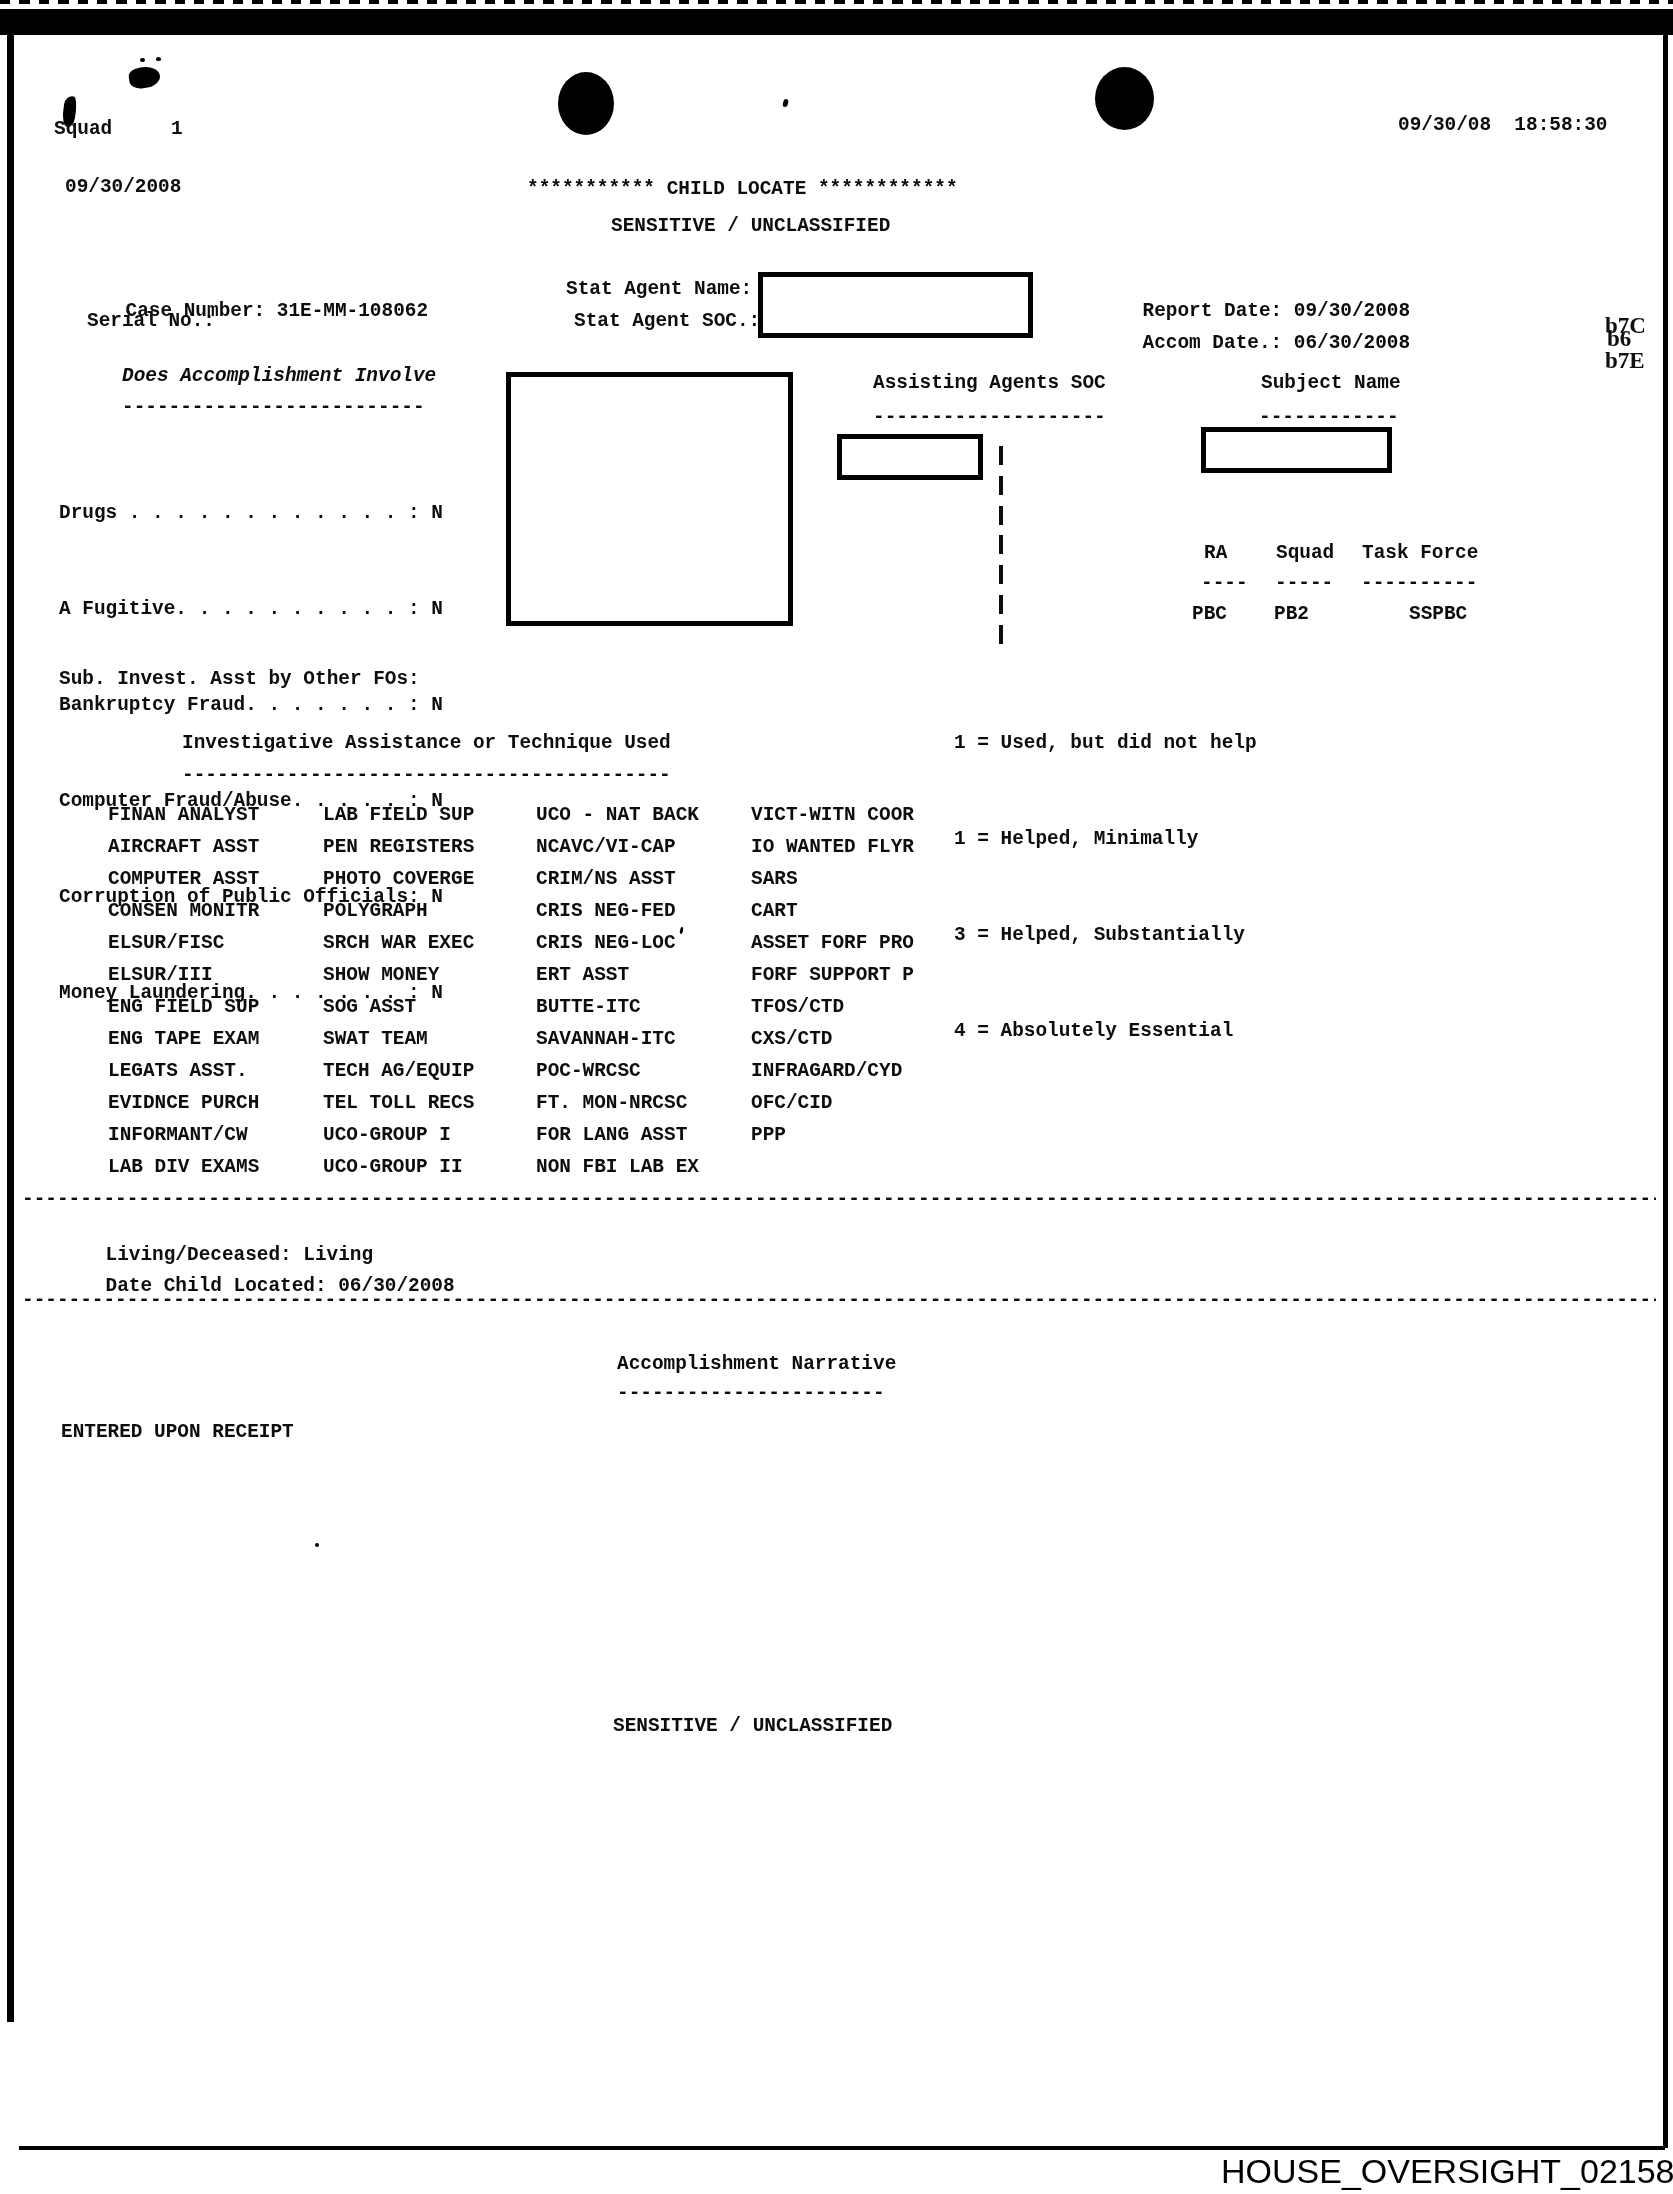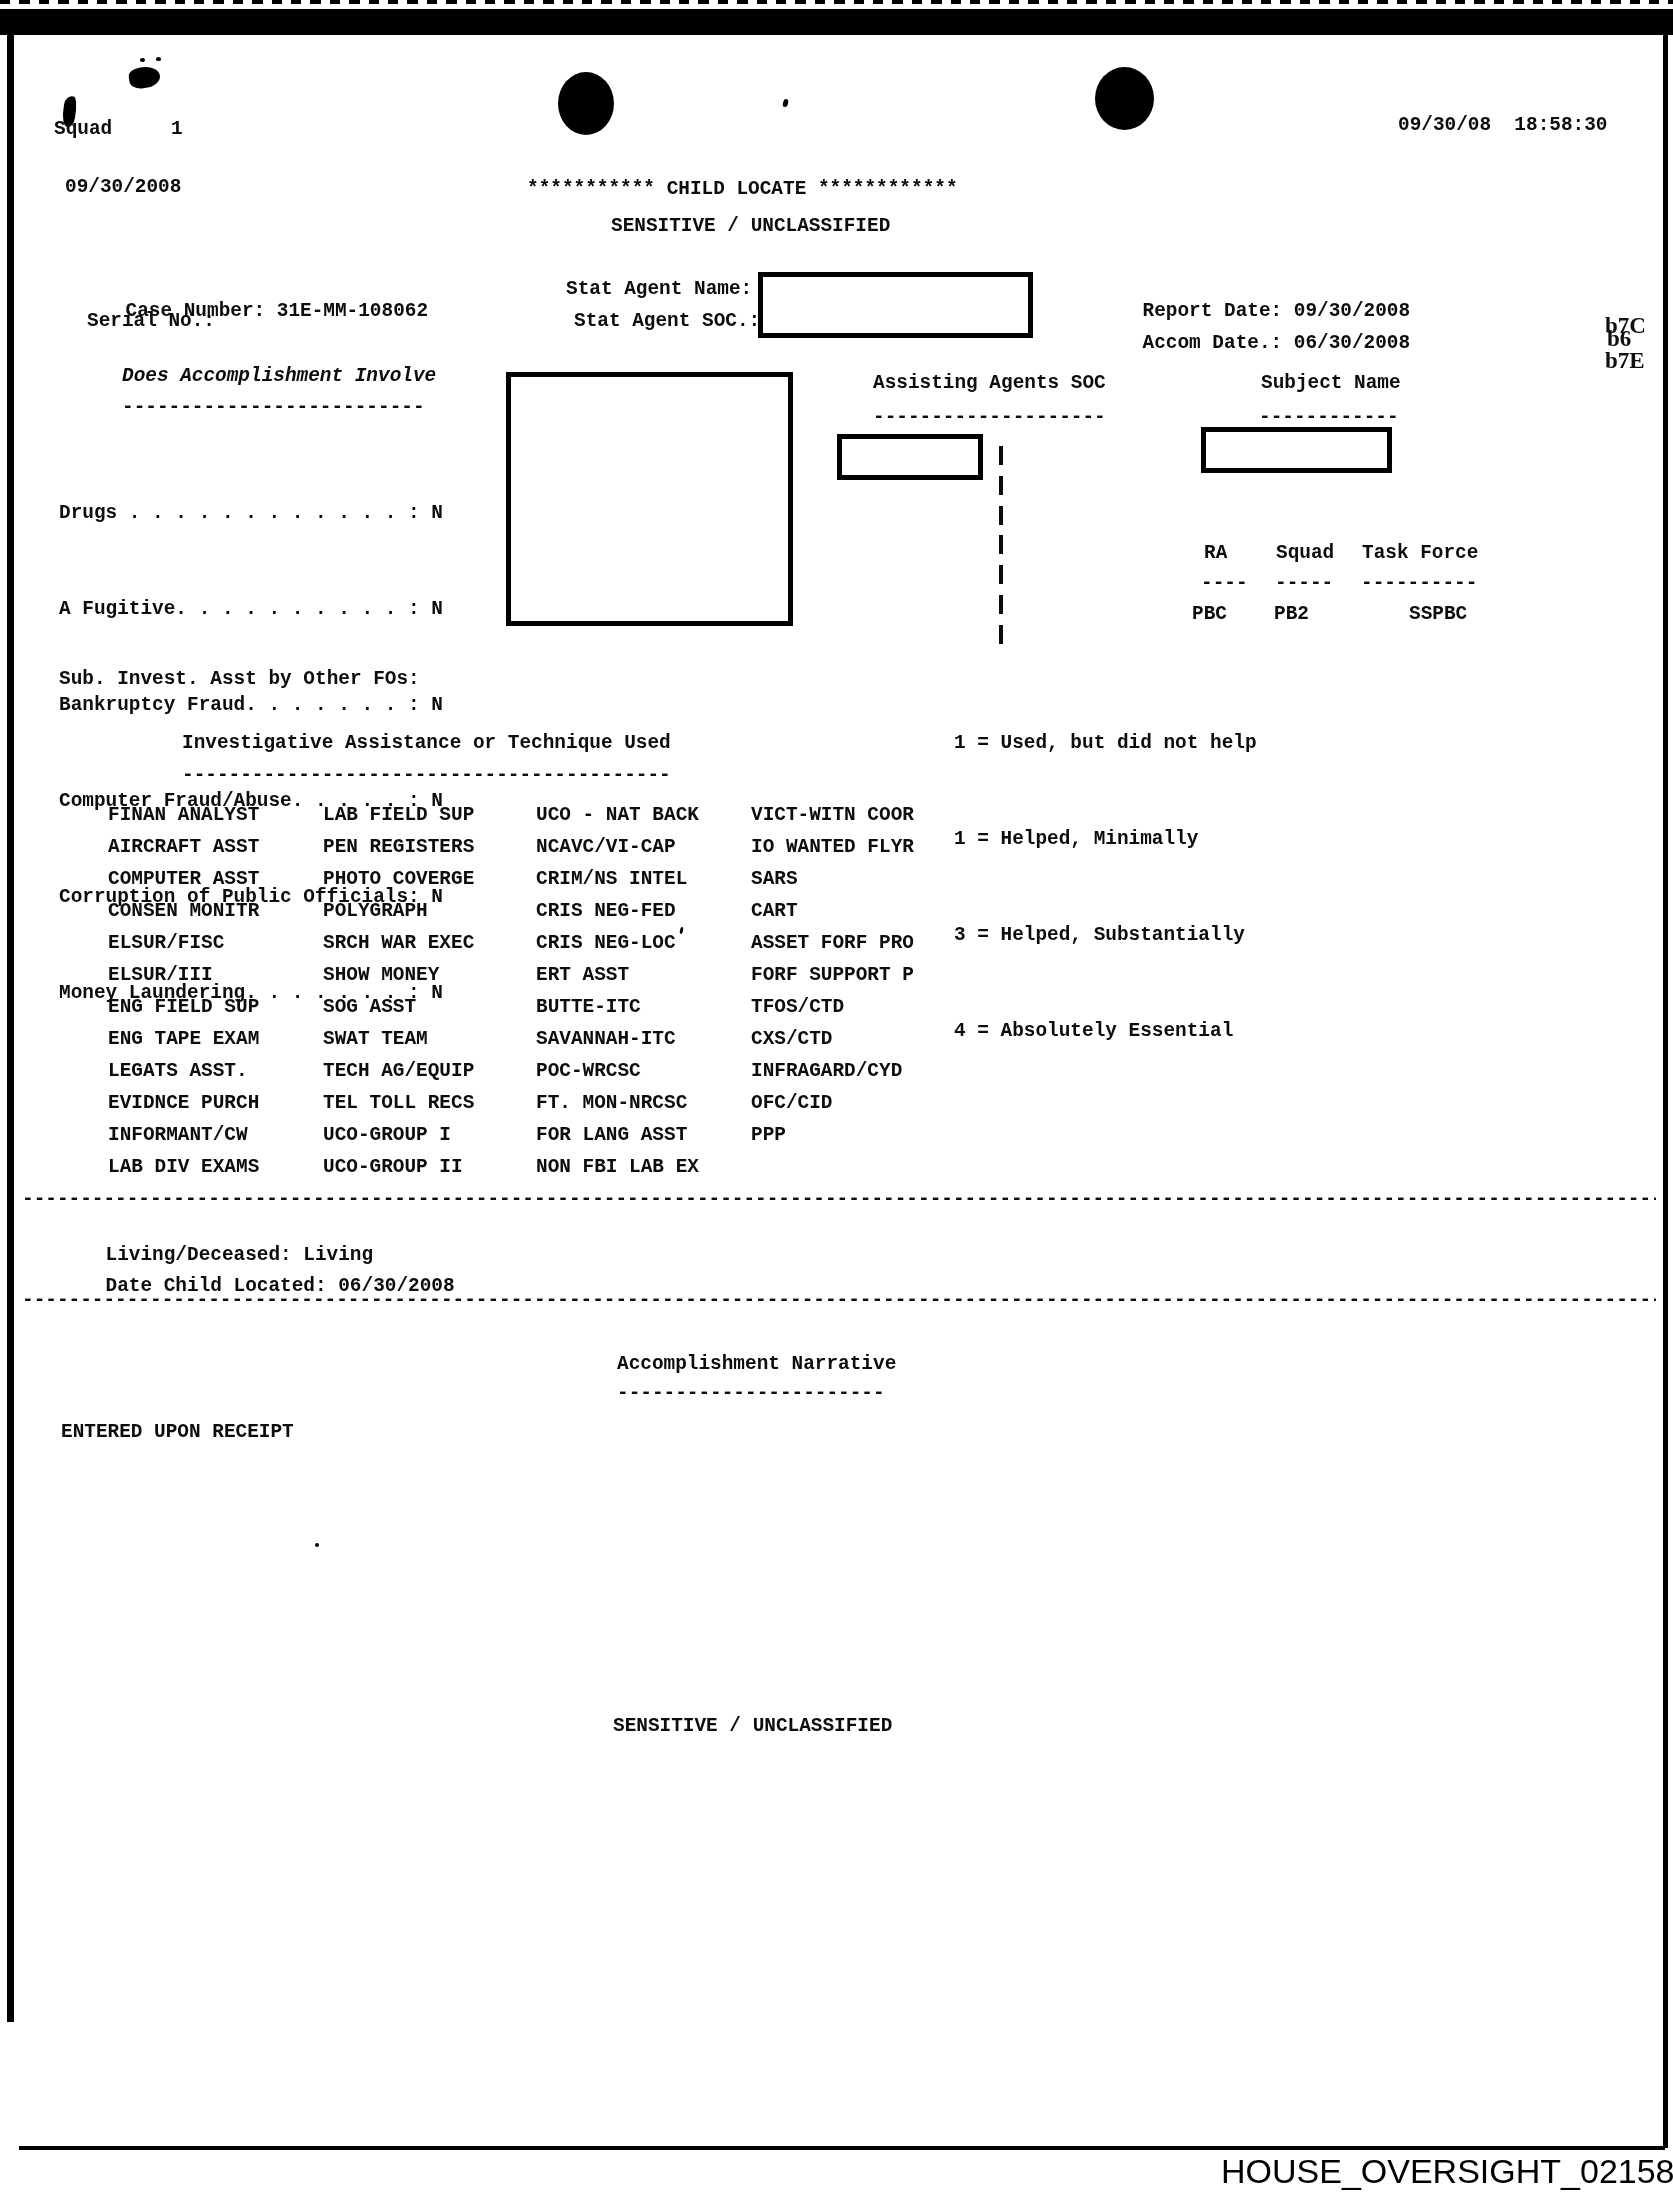--- a/index.html
+++ b/index.html
@@ -134,21 +134,21 @@
     <div class="cell">FINAN ANALYST</div>
     <div class="cell">LAB FIELD SUP</div>
     <div class="cell">UCO - NAT BACK</div>
     <div class="cell">VICT-WITN COOR</div>
     <div class="cell">AIRCRAFT ASST</div>
     <div class="cell">PEN REGISTERS</div>
     <div class="cell">NCAVC/VI-CAP</div>
     <div class="cell">IO WANTED FLYR</div>
     <div class="cell">COMPUTER ASST</div>
     <div class="cell">PHOTO COVERGE</div>
-    <div class="cell">CRIM/NS INTEL</div>
+    <div class="cell">CRIM/NS ASST</div>
     <div class="cell">SARS</div>
     <div class="cell">CONSEN MONITR</div>
     <div class="cell">POLYGRAPH</div>
     <div class="cell">CRIS NEG-FED</div>
     <div class="cell">CART</div>
     <div class="cell">ELSUR/FISC</div>
     <div class="cell">SRCH WAR EXEC</div>
     <div class="cell">CRIS NEG-LOC</div>
     <div class="cell">ASSET FORF PRO</div>
     <div class="cell">ELSUR/III</div>

